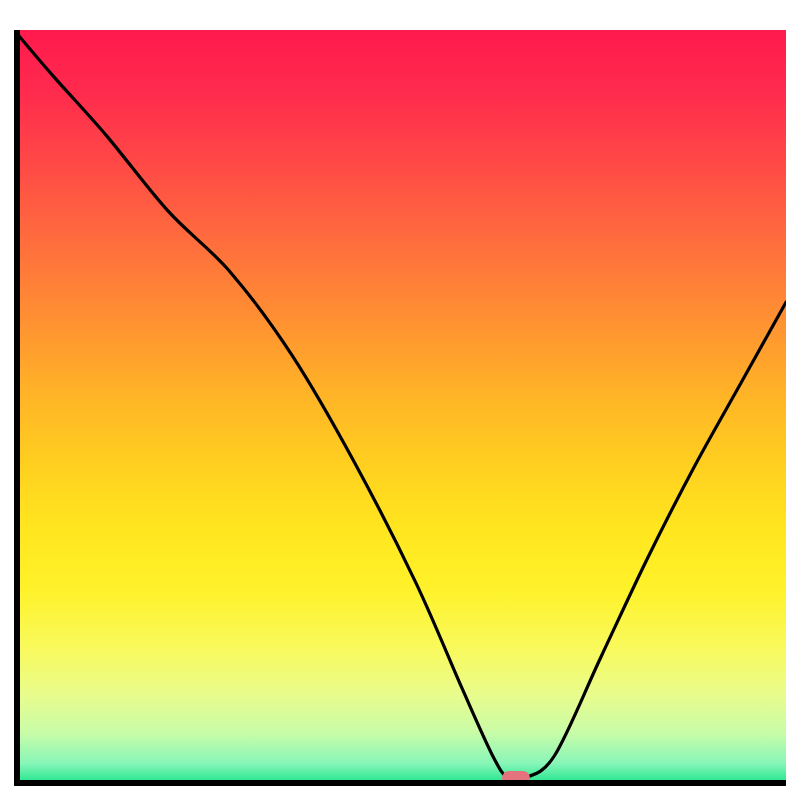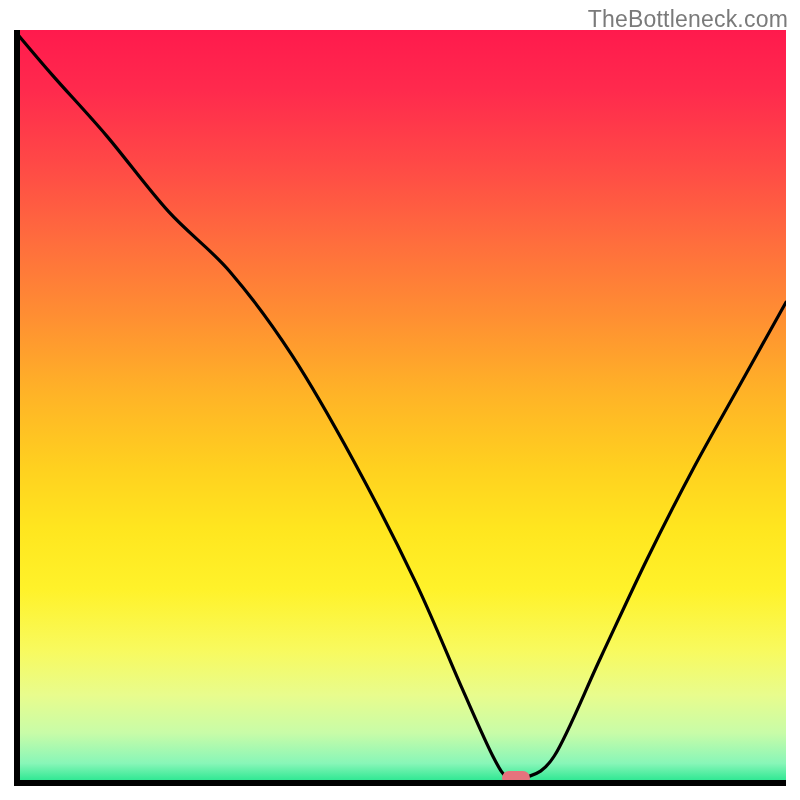--- a/index.html
+++ b/index.html
@@ -85,21 +85,20 @@
     border-radius: 7px;
     z-index: 9;
     transform: translate(-50%, -50%);
   }
 </style>
 </head>
 <body>
 
 <div class="container">
 
-  <div class="watermark">TheBottleneck.com</div>
 
   <div class="plot-area">
 
     <div class="gradient"></div>
 
     <svg class="curve" viewBox="0 0 772 756" preserveAspectRatio="none">
       <path id="curve-path" fill="none" stroke="#000" stroke-width="3.2" stroke-linejoin="round" stroke-linecap="round" d="M 0.00 0.00 C 6.43 7.56, 23.16 27.72, 38.60 45.36 C 54.04 63.00, 73.34 83.16, 92.64 105.84 C 111.94 128.52, 133.81 158.76, 154.40 181.44 C 174.99 204.12, 195.57 217.98, 216.16 241.92 C 236.75 265.86, 257.33 293.58, 277.92 325.08 C 298.51 356.58, 319.09 393.12, 339.68 430.92 C 360.27 468.72, 383.43 514.08, 401.44 551.88 C 419.45 589.68, 434.89 628.74, 447.76 657.72 C 460.63 686.70, 470.92 710.64, 478.64 725.76 C 486.36 740.88, 488.93 744.66, 494.08 748.44 C 499.23 752.22, 501.80 752.22, 509.52 748.44 C 517.24 744.66, 527.53 745.92, 540.40 725.76 C 553.27 705.60, 571.28 660.24, 586.72 627.48 C 602.16 594.72, 617.60 560.70, 633.04 529.20 C 648.48 497.70, 663.92 467.46, 679.36 438.48 C 694.80 409.50, 710.24 383.04, 725.68 355.32 C 741.12 327.60, 764.28 286.02, 772.00 272.16"></path>
     </svg>
 
     <div id="marker" class="marker" style="left: 501.8px; top: 748.44px; background: rgb(229, 115, 125);"></div>

